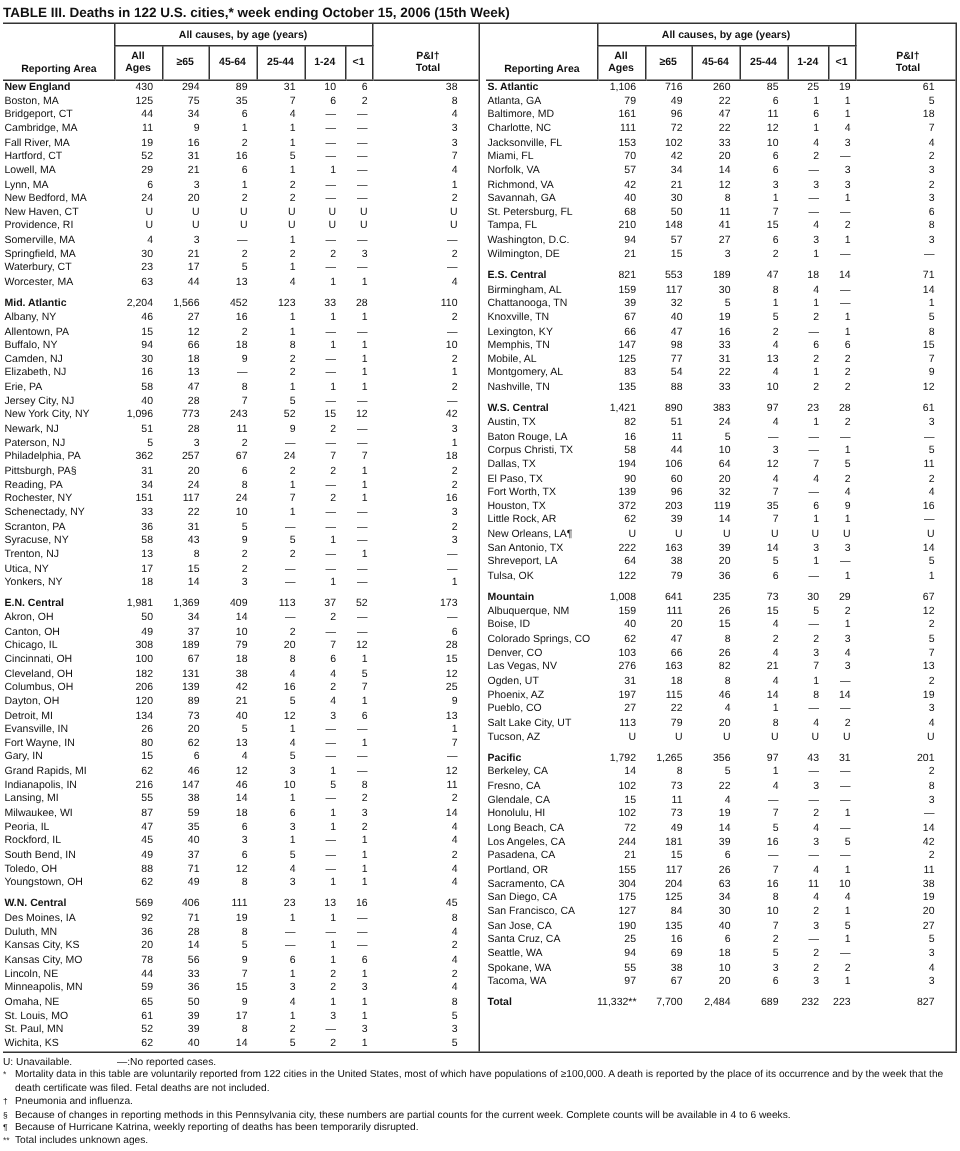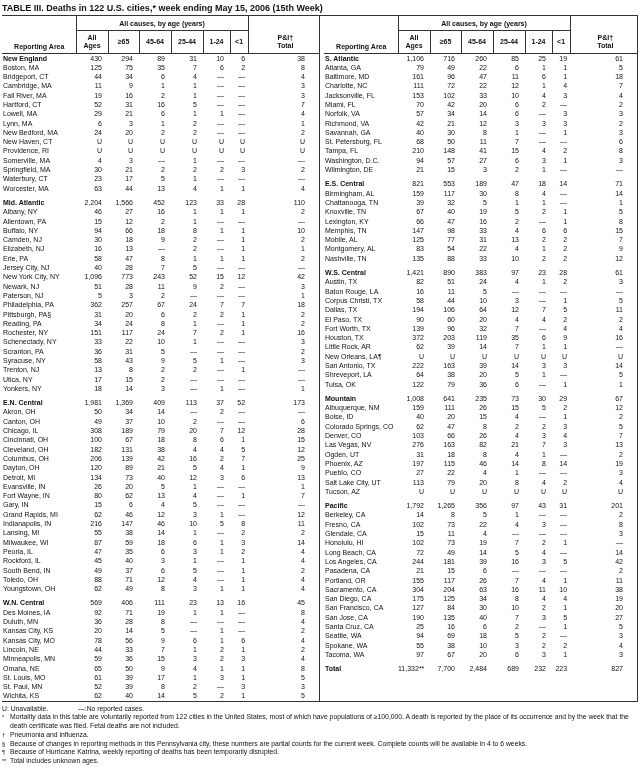--- a/index.html
+++ b/index.html
@@ -37,21 +37,21 @@
   .legend{display:flex;margin-bottom:0;}
   .legend .lg-u{width:76px;}
   .footnote{display:flex;}
   .fn-marker{width:8px;flex:0 0 8px;font-size:5.6px;line-height:8.7px;text-align:left;}
   .fn-text{flex:1;}
 </style>
 </head>
 <body>
 
 <div class="page">
-  <div class="title">TABLE III. Deaths in 122 U.S. cities,* week ending May 15, 2006 (15th Week)</div>
+  <div class="title">TABLE III. Deaths in 122 U.S. cities,* week ending October 15, 2006 (15th Week)</div>
 
   <div class="table-frame">
 
     <div class="half left">
       <table>
         <colgroup>
           <col class="c-area">
             <col class="c1">
             <col class="c2">
             <col class="c3">

